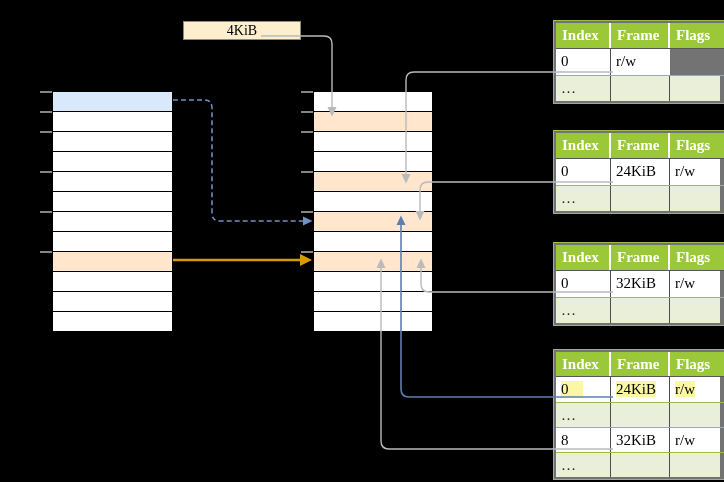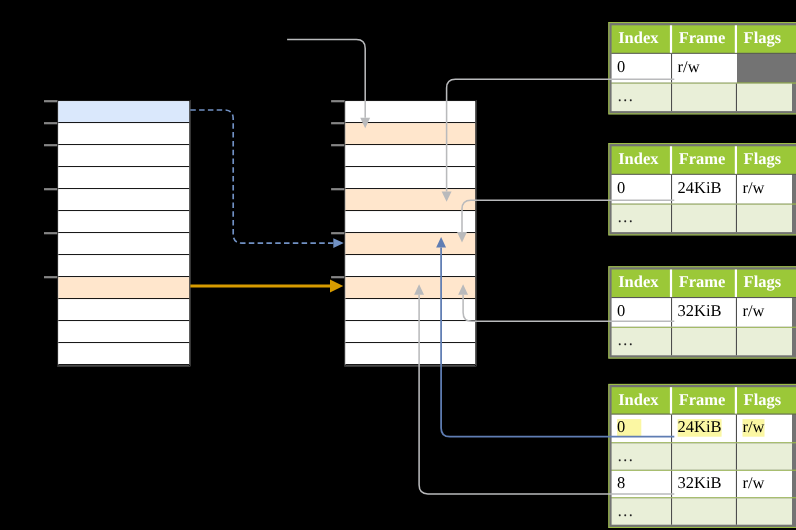--- a/index.html
+++ b/index.html
@@ -49,20 +49,23 @@
   .ag{fill:var(--connector-gray,#b9babc);}
   .ab{fill:var(--connector-blue,#5f7db3);}
   .abd{fill:var(--connector-blue-dashed,#7191c4);}
   .ao{fill:var(--connector-orange,#d79b00);}
 </style>
 </head>
 <body>
 
 <div id="canvas">
 
+  <div id="page-size-box">
+    <span>4KiB</span>
+  </div>
 
   <div id="virtual-col" class="memcol">
       <div class="prow blue"></div>
       <div class="prow"></div>
       <div class="prow"></div>
       <div class="prow"></div>
       <div class="prow"></div>
       <div class="prow"></div>
       <div class="prow"></div>
       <div class="prow"></div>

